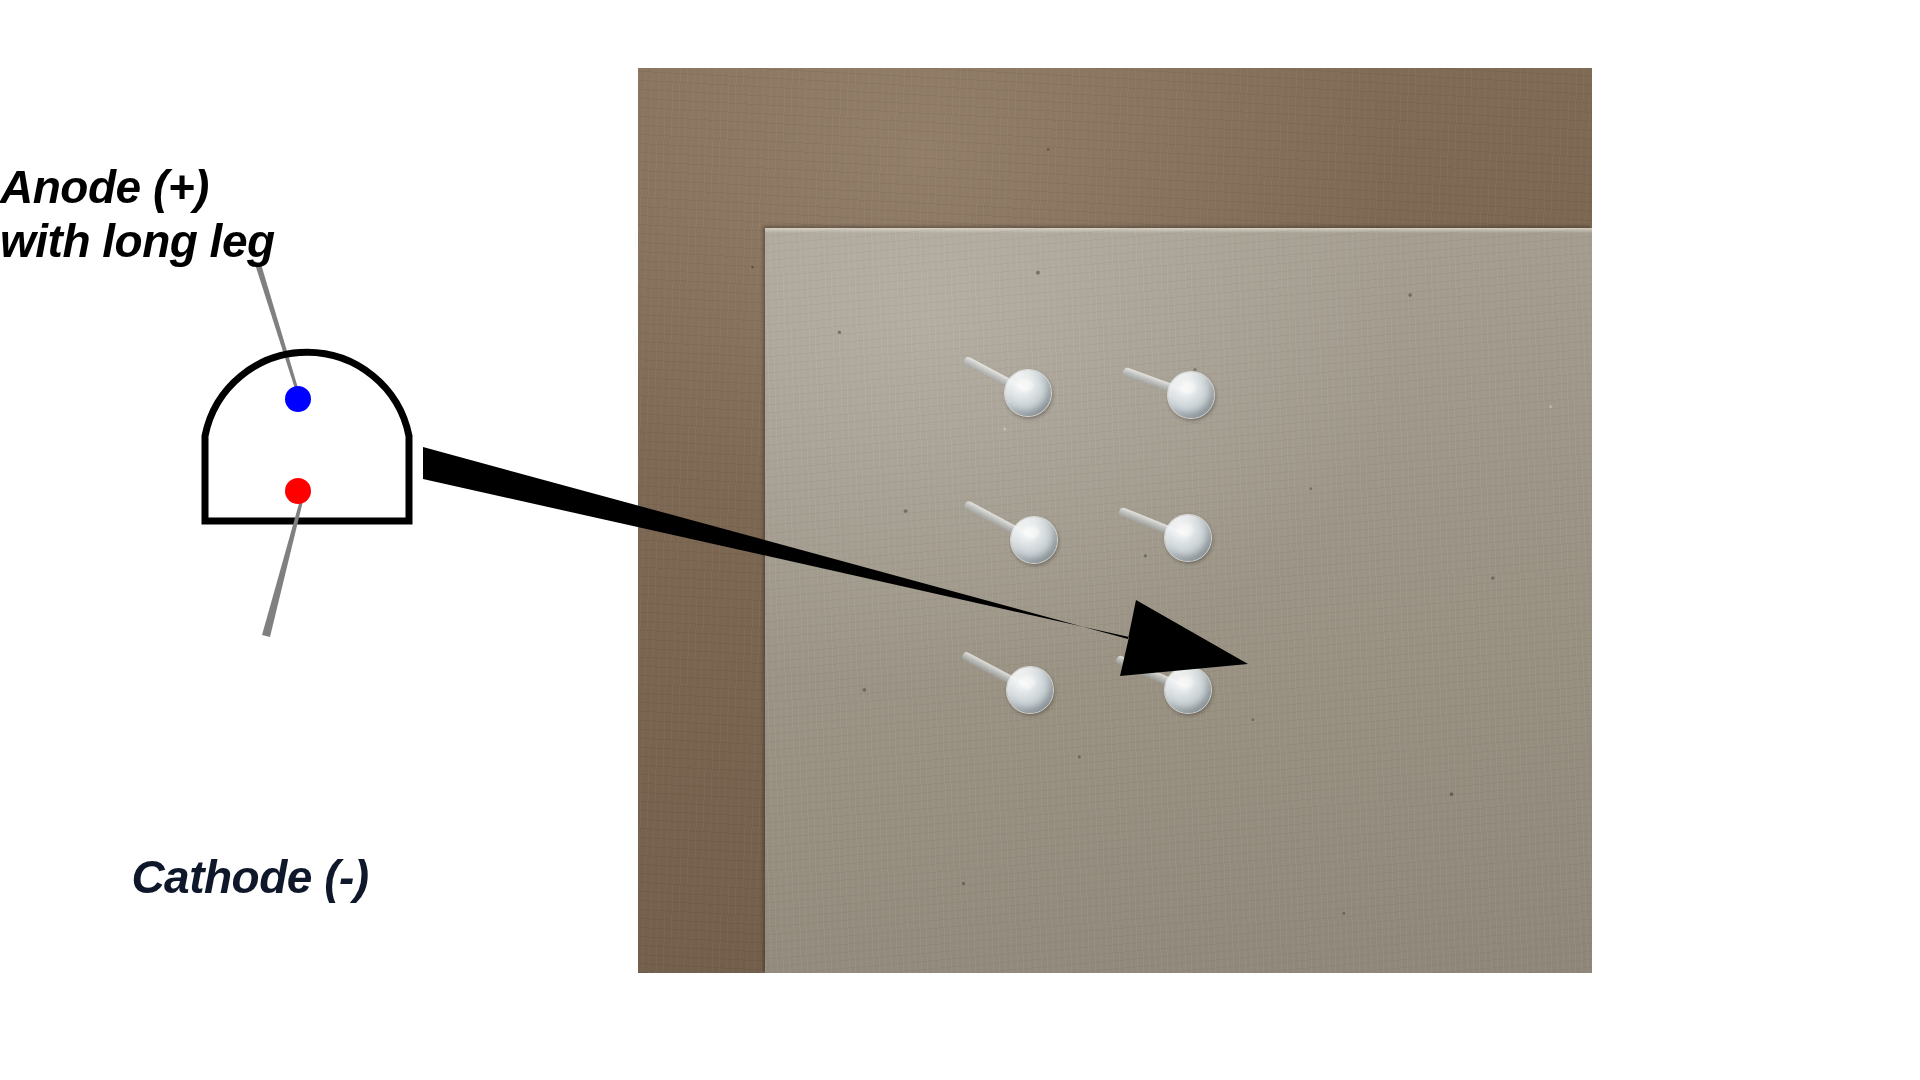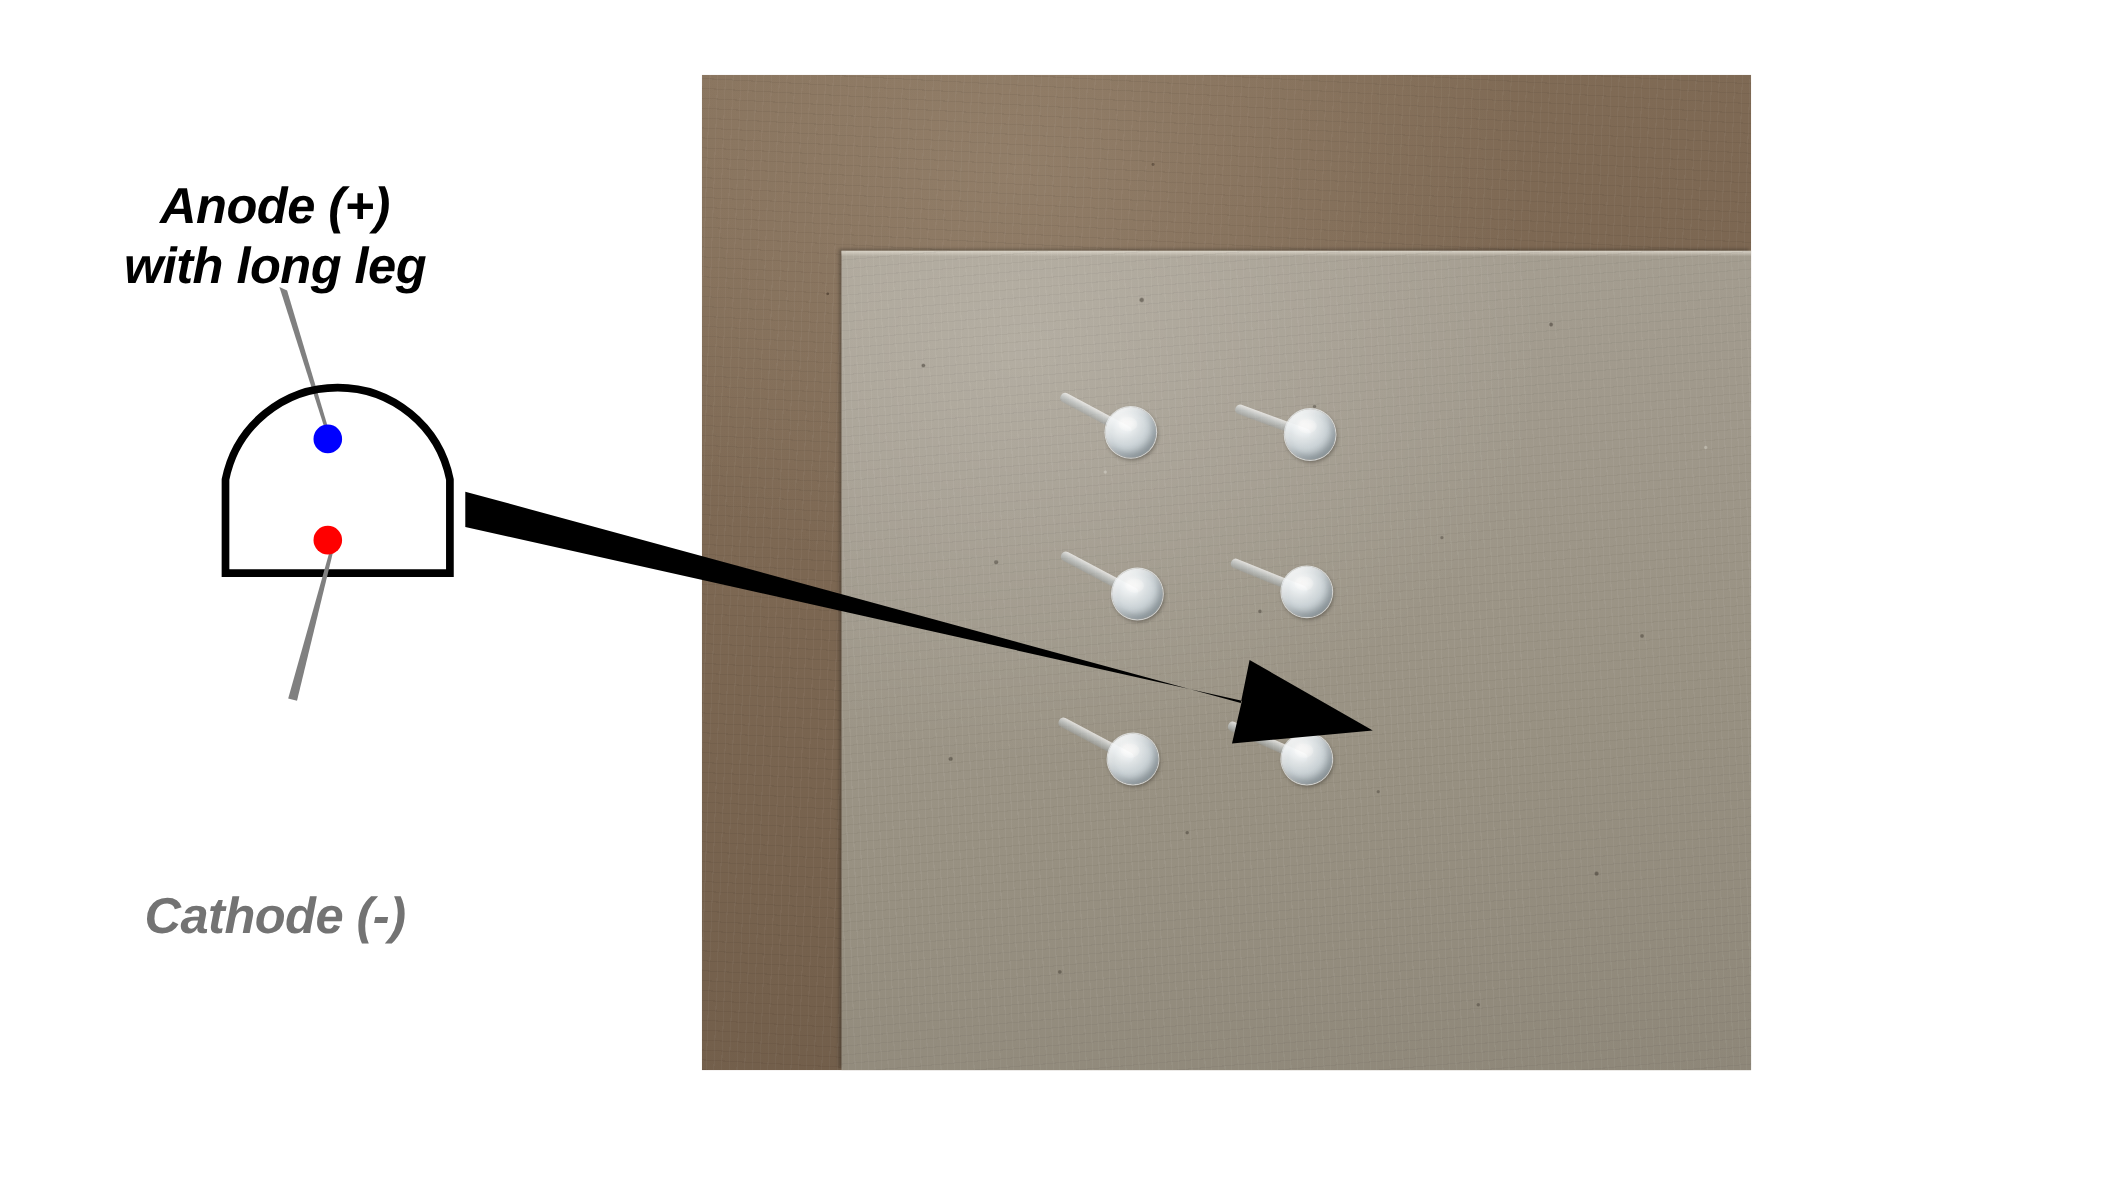--- a/index.html
+++ b/index.html
@@ -29,21 +29,21 @@
     font-style: italic;
     color: #000000;
     white-space: pre;
     line-height: 1.18;
     letter-spacing: -0.5px;
   }
   #anode-label {
     left: 0px;
     top: 160px;
     width: 500px;
-    text-align: center;
+    text-align: left;
     font-size: 46px;
   }
   #cathode-label {
     left: 0px;
     top: 805px;
     width: 500px;
     text-align: center;
     font-size: 46px;
   }
 
@@ -228,15 +228,15 @@
     <circle id="cathode-dot" cx="298" cy="491" r="13" fill="#ff0000"></circle>
   </svg>
 
   <svg id="arrow-svg" viewBox="0 0 1920 1080">
     <polygon id="arrow-shape" points="423,447 423,479 1129,637 1120,676 1248,664 1136,600 1128,639 423,447" fill="#000000"></polygon>
   </svg>
 
   <div class="label-text" id="anode-label" style="color: rgb(0, 0, 0);">Anode (+)
 with long leg</div>
 
-  <div class="label-text" id="cathode-label" style="color: #737373;">Cathode (-)</div>
+  <div class="label-text" id="cathode-label" style="color: #0f172a; margin-top: 45px;">Cathode (-)</div>
 
 </div>
 
 </body></html>

